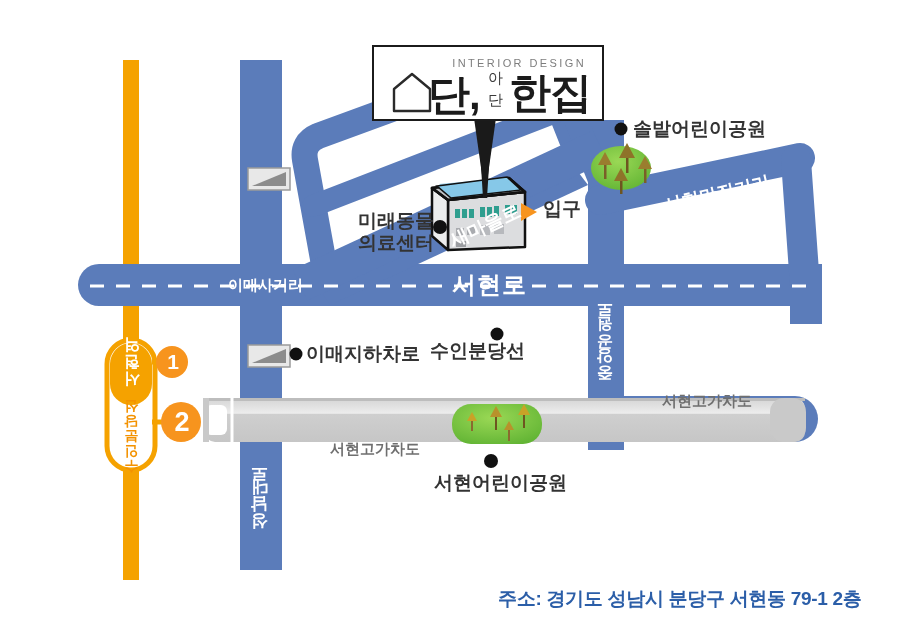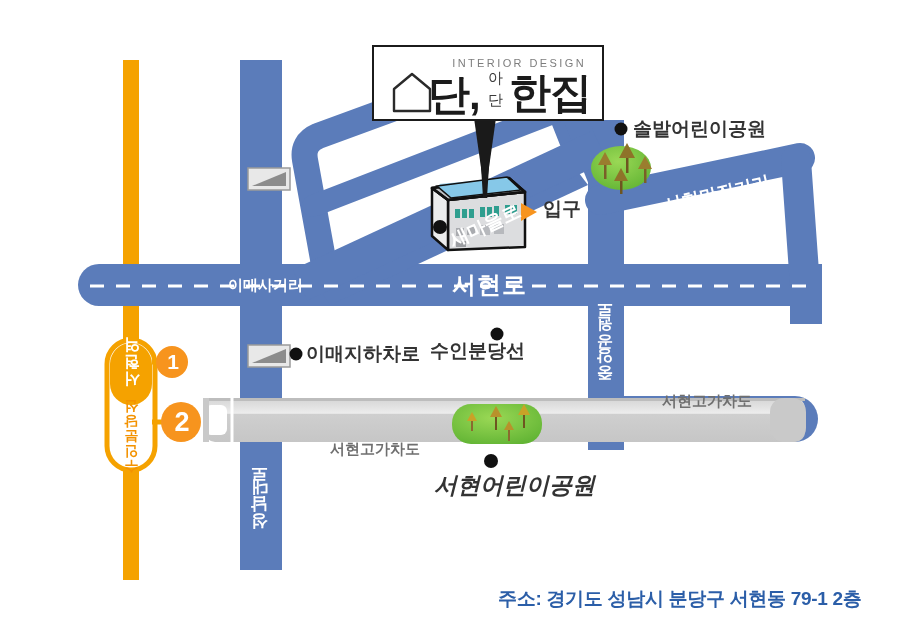--- a/index.html
+++ b/index.html
@@ -316,32 +316,36 @@
   <div class="lbl road-name" style="left:662px; top:196px; font-size:18px; transform:rotate(-13deg); transform-origin:left top;">서현맛집거리</div>
 
   <div class="lbl road-name vert-road" style="left:250px; top:475px; font-size:17px; transform:rotate(180deg);">성남대로</div>
 
   <div class="lbl road-name vert-road" style="left:596px; top:312px; font-size:16px; transform:rotate(180deg);">중앙공원로</div>
 
   <div class="lbl" style="left:330px; top:440px; font-size:15px; color:#6f6f6f; font-weight:bold;">서현고가차도</div>
 
   <div class="lbl" style="left:662px; top:392px; font-size:15px; color:#6f6f6f; font-weight:bold;">서현고가차도</div>
 
+  <div class="lbl poi-name" style="left:358px; top:210px; font-size:19px; text-align:left;">
+    <div>미래동물</div>
+    <div>의료센터</div>
+  </div>
 
   <div class="lbl poi-name" style="left:543px; top:198px; font-size:19px;">입구</div>
 
   <div class="lbl poi-name" style="left:633px; top:118px; font-size:19px;">솔밭어린이공원</div>
 
   <div class="lbl poi-name" style="left:306px; top:343px; font-size:19px;text-align:center;">이매지하차로</div>
 
   <div class="lbl poi-name" style="left:430px; top:340px; font-size:19px; text-align:center;">
     <div>수인분당선</div>
   </div>
 
-  <div class="lbl poi-name" style="left:434px; top:472px; font-size:23px;font-style:italic;">서현어린이공원</div>
+  <div class="lbl poi-name" style="left:434px; top:472px; font-size:19px;">서현어린이공원</div>
 
   <div class="station-label onorange vert-road" style="left:122px; top:348px; font-size:16px; transform:rotate(180deg);">서현역</div>
 
   <div class="station-label vert-road" style="left:122px; top:408px; font-size:14px; transform:rotate(180deg);">수인분당선</div>
 
   <div class="exit-num" style="left:164px; top:351px; width:18px; font-size:21px;">1</div>
 
   <div class="exit-num" style="left:171px; top:409px; width:22px; font-size:27px;">2</div>
 
   <div class="lbl addr" style="left:498px; top:572px;">주소: 경기도 성남시 분당구 서현동 79-1 2층</div>

